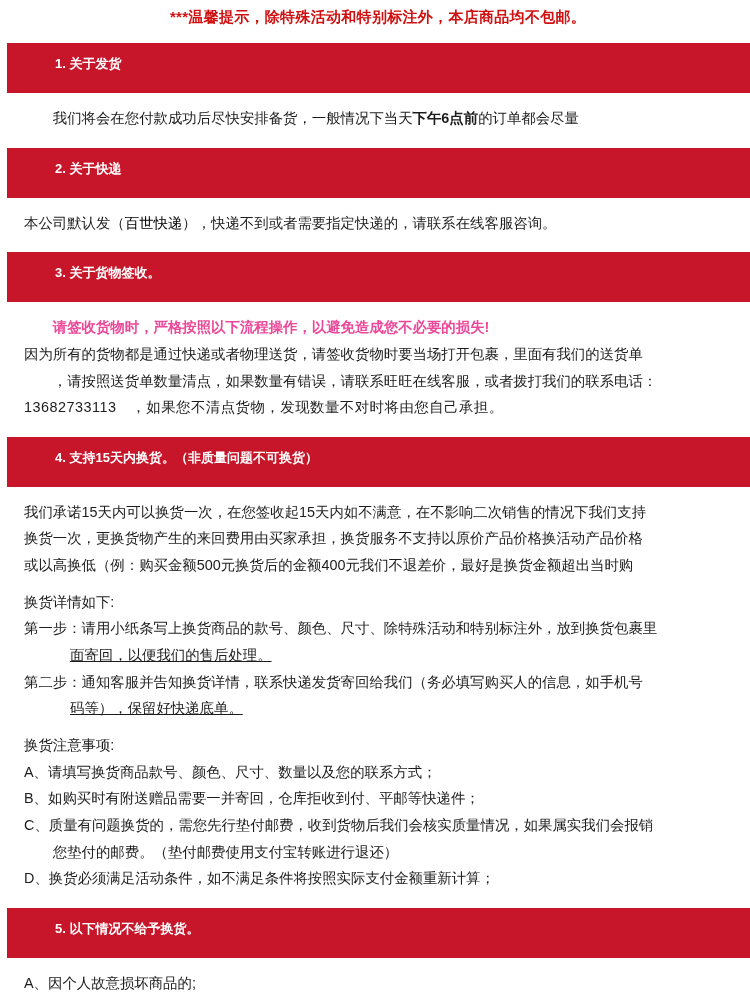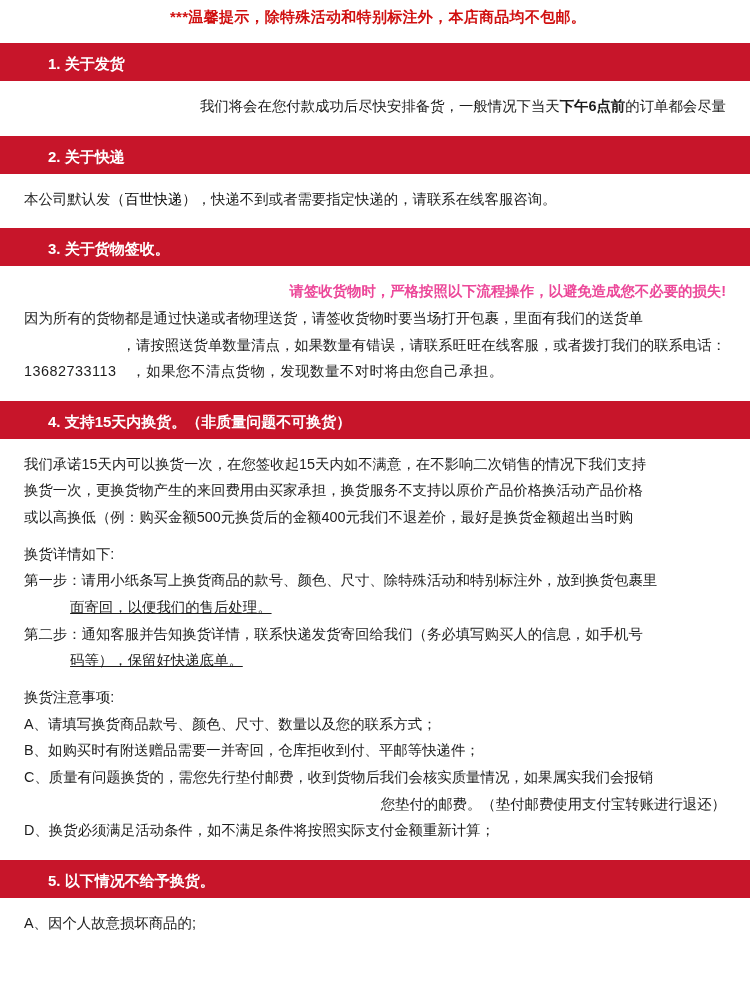--- a/index.html
+++ b/index.html
@@ -25,37 +25,37 @@
     font-weight: bold;
     font-size: 15px;
     letter-spacing: 0.3px;
     padding: 8px 10px 10px 10px;
     margin-left: 6px;
   }
   .bar {
     background: #c7152a;
     color: #ffffff;
     font-weight: bold;
-    font-size: 15px;
-    height: 38px;
+    font-size: 13px;
+    height: 50px;
     line-height: 42px;
     padding-left: 48px;
     box-sizing: border-box;
-    margin: 6px 0 0 0;
+    margin: 6px 0 0 7px;
   }
   .section-body {
     padding: 12px 24px 10px 24px;
     font-size: 14.4px;
     line-height: 1.85;
     color: #1c1c1c;
   }
   .section-body p {
     margin: 0;
   }
-  .indent1 { text-indent: 2em; text-align: right; }
+  .indent1 { text-indent: 2em; }
   .bold { font-weight: bold; }
   .red-bold { color: #ec4899; font-weight: bold; }
   .link {
     color: #000000;
     text-decoration: none;
   }
   .spacer-sm { height: 10px; }
   .sub-indent {
     padding-left: 3.2em;
     text-decoration: underline;

